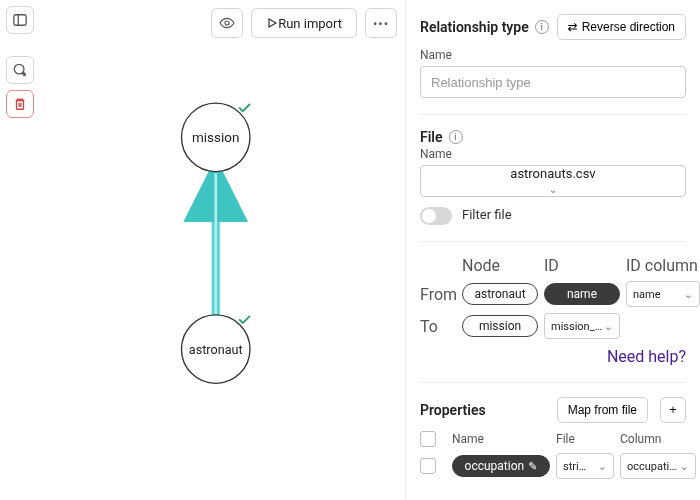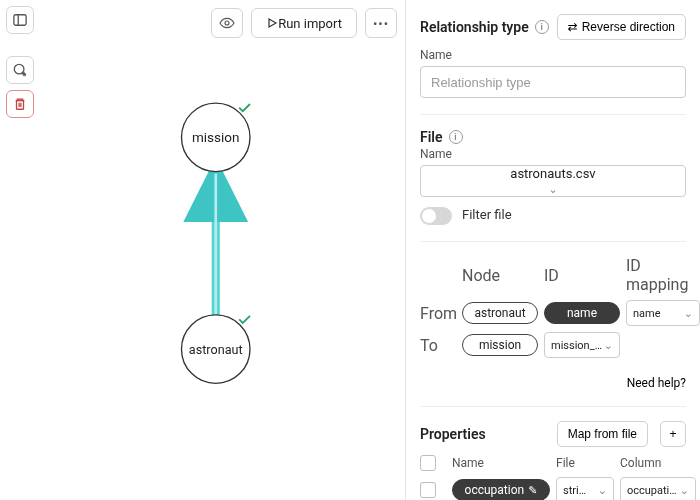--- a/index.html
+++ b/index.html
@@ -23,21 +23,21 @@
   .select-like { width: 100%; height: 32px; border: 1px solid #ccc; border-radius: 4px; padding: 0 14px; font-size: 13px; display: flex; align-items: center; justify-content: space-between; cursor: pointer; flex-direction: column; }
   .small-btn { height: 26px; border: 1px solid #d0d0d0; border-radius: 5px; background: #fff; padding: 0 10px; font-size: 12px; cursor: pointer; display: flex; align-items: center; gap: 4px; white-space: nowrap; }
   .toggle { width: 32px; height: 18px; border-radius: 9px; background: #d7d7d7; position: relative; cursor: pointer; }
   .toggle-knob { position: absolute; width: 14px; height: 14px; border-radius: 50%; background: #fff; top: 2px; left: 2px; }
   .toggle-row { display: flex; align-items: flex-start; gap: 10px; margin-top: 10px; }
   .colhdr { font-size: 16px; color: #555; }
   .map-table { display: grid; grid-template-columns: 36px 76px 76px 74px; gap: 6px 6px; align-items: center; font-size: 12px; }
   .pill { background: #fff; border: 1px solid #444; color: #222; border-radius: 14px; padding: 3px 8px; font-size: 12px; display: inline-flex; align-items: center; justify-content: center; max-width: 100%; overflow: hidden; text-overflow: ellipsis; white-space: nowrap; }
   .pill.dark { background: #3b3b3b; color: #fff; border-color: #3b3b3b; }
   .mini-select { height: 26px; border: 1px solid #ccc; border-radius: 4px; padding: 0 6px; font-size: 11px; display: flex; align-items: center; justify-content: space-between; cursor: pointer; }
-  .helplink { color: #000000; text-decoration: none; font-size: 12px; float: right; margin-top: 18px; cursor: pointer; }
+  .helplink { color: #4c1d95; text-decoration: none; font-size: 16px; float: right; margin-top: 8px; cursor: pointer; }
   .props-header, .props-row { display: grid; grid-template-columns: 26px 98px 58px 76px; gap: 6px; align-items: center; }
   .props-header { font-size: 12px; color: #555; margin-bottom: 6px; margin-top: 6px;}
   .checkbox { width: 16px; height: 16px; border: 1.5px solid #bdbdbd; border-radius: 3px; cursor: pointer; }
   .info-circle { width: 14px; height: 14px; border: 1.3px solid #999; border-radius: 50%; display: inline-flex; align-items: center; justify-content: center; font-size: 9px; color: #888; }
   .chevron { color: #888; font-size: 11px; }
   .pencil { font-size: 11px; margin-left:4px; }
   svg.graph-svg { width: 100%; height: 100%; }
 </style>
 </head>
 <body>
@@ -143,21 +143,21 @@
           </div>
         <span style="font-size:13px;color:#333">Filter file</span>
       </div>
     </div>
 
     <div class="section">
       <div class="map-table">
         <span></span>
         <span class="colhdr">Node</span>
         <span class="colhdr">ID</span>
-        <span class="colhdr">ID mapping</span>
+        <span class="colhdr">ID column</span>
 
         <span class="colhdr">From</span>
         <span class="pill">astronaut</span>
         <span class="pill dark">name</span>
         <div class="mini-select">
           <span>name</span>
             <span class="chevron">⌄</span>
         </div>
 
         <span class="colhdr">To</span>

